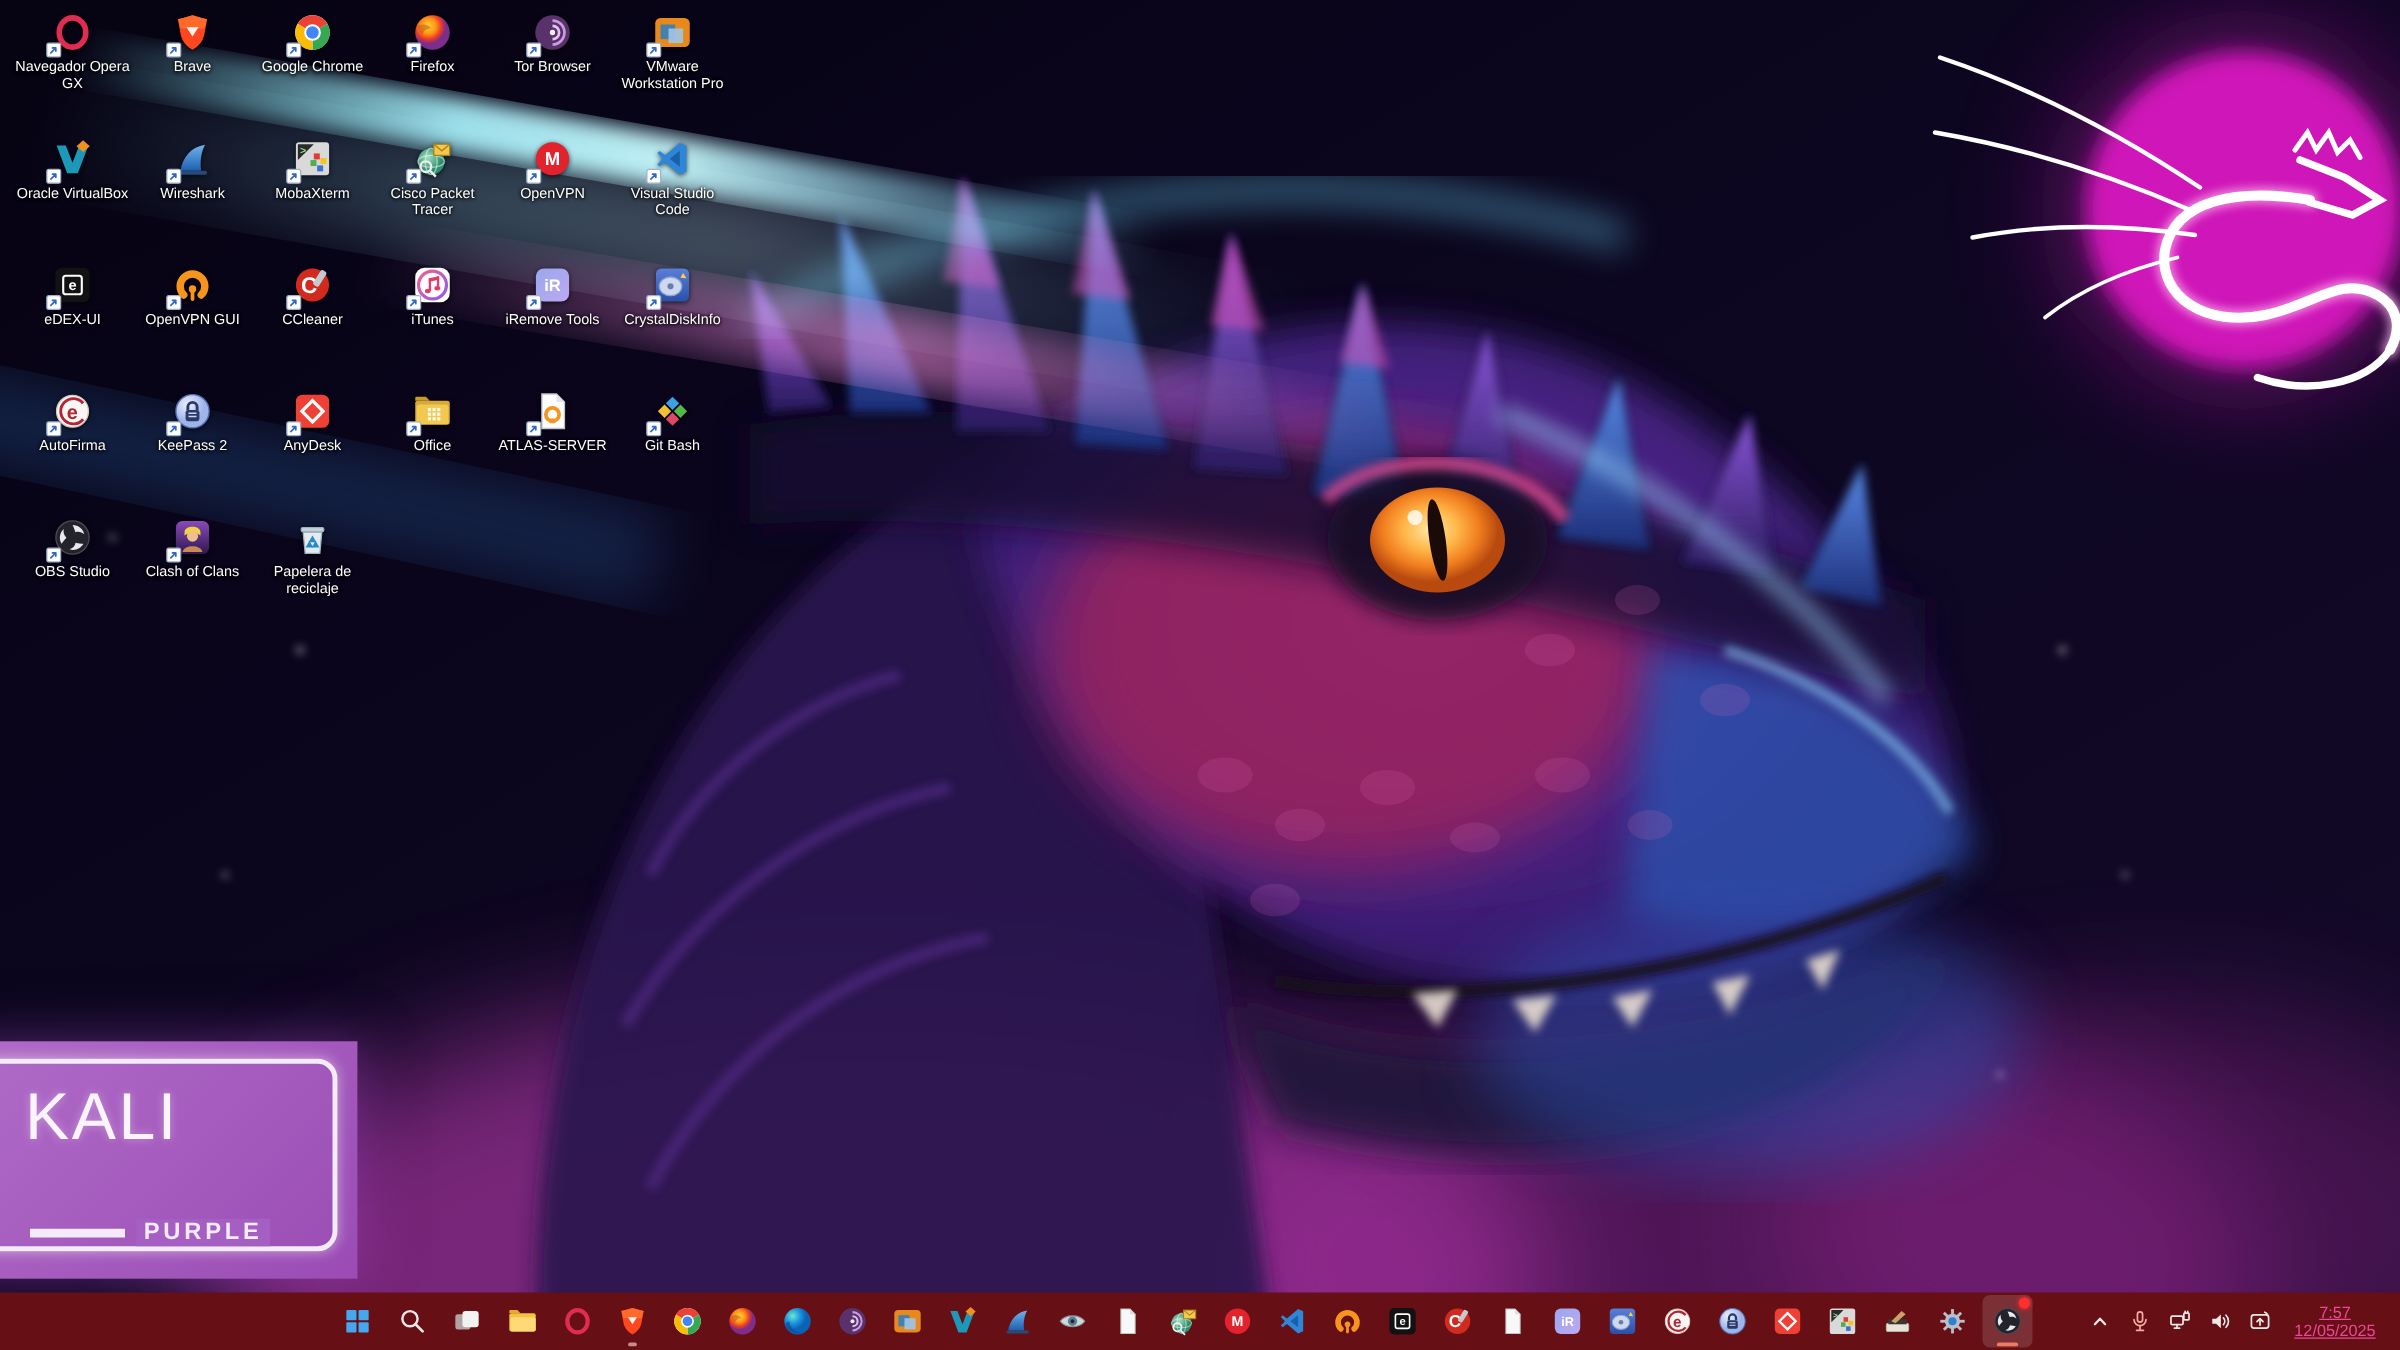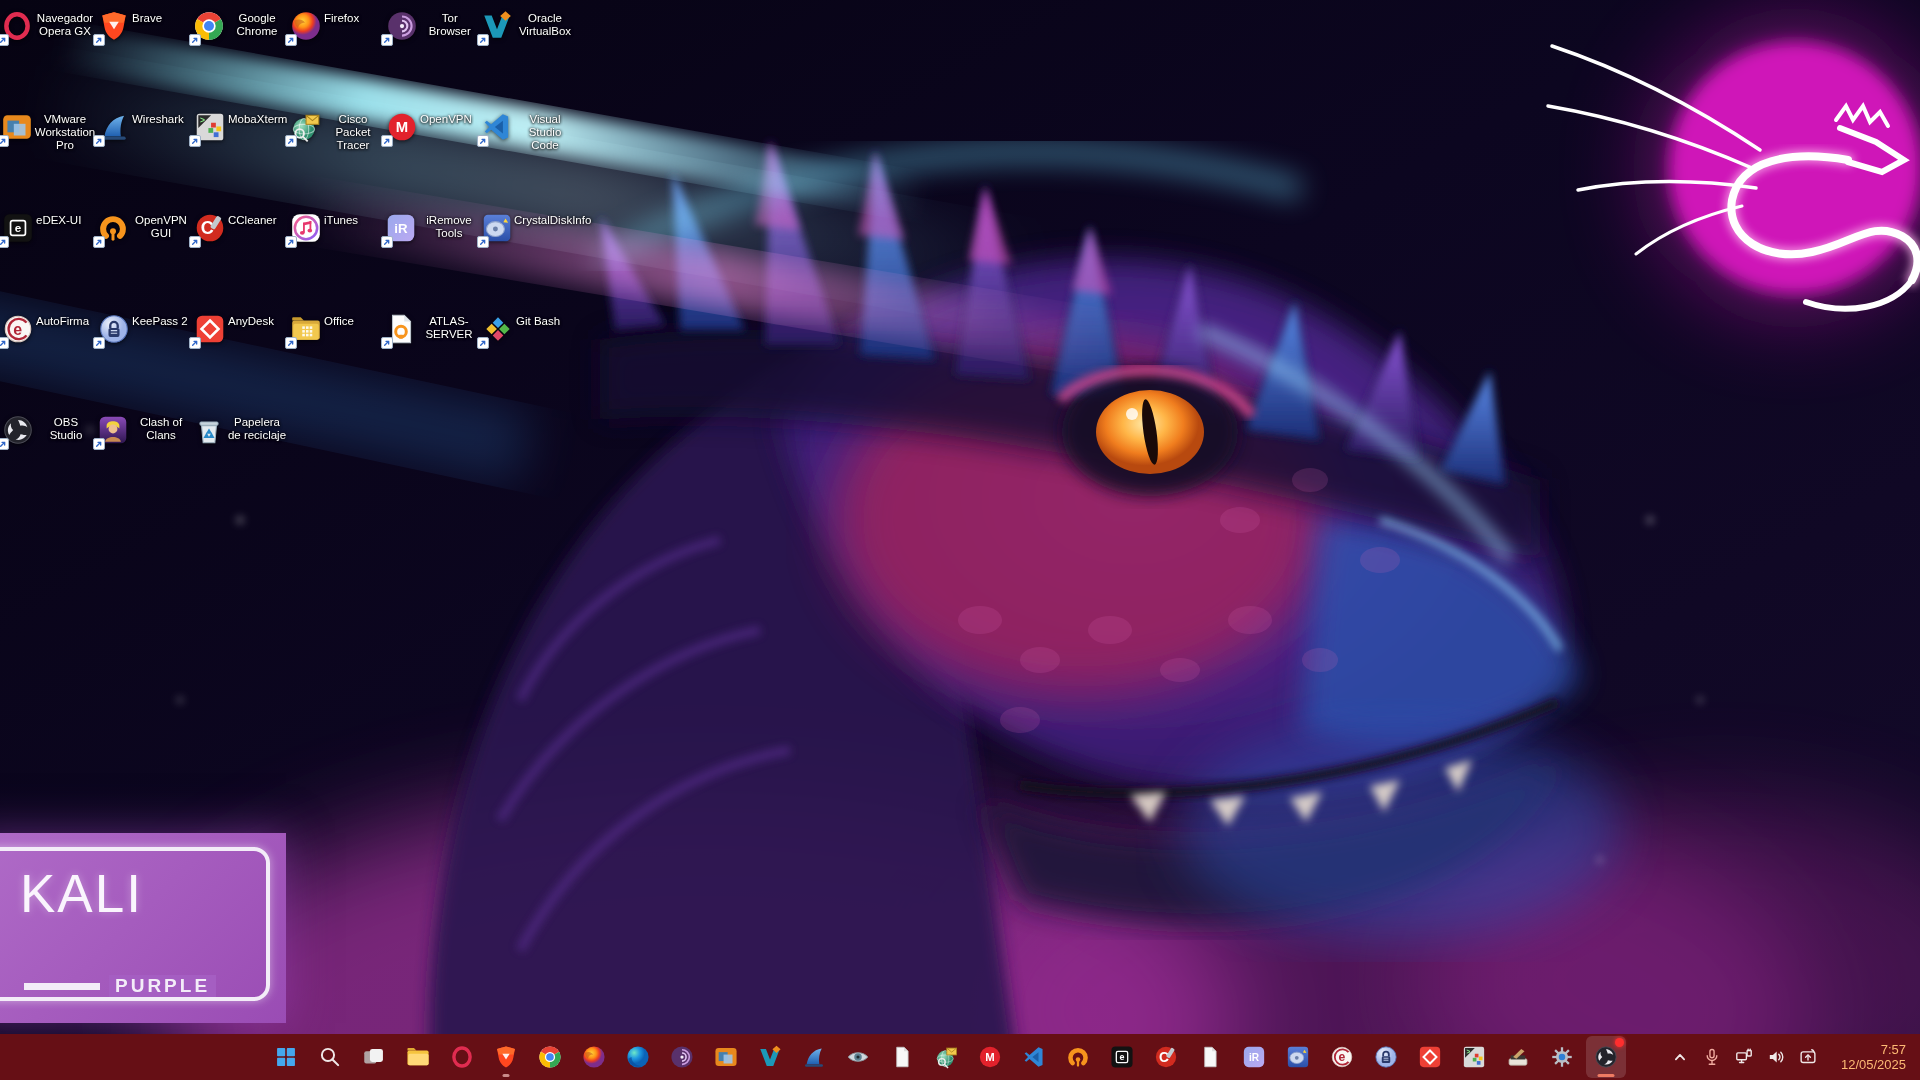--- a/index.html
+++ b/index.html
@@ -16,21 +16,21 @@
     border:4px solid #f3ecf8;border-radius:16px;box-shadow:0 0 10px rgba(255,255,255,.45);}
   .kb-title{position:absolute;left:54px;top:30px;font-size:53px;font-weight:normal;
     color:#faf5fd;letter-spacing:2px;text-shadow:0 0 8px rgba(255,255,255,.35);}
   .kb-subrow{position:absolute;left:58px;bottom:26px;display:flex;align-items:center;gap:9px;}
   .kb-bar{display:inline-block;width:76px;height:7px;background:#f3ecf8;}
   .kb-sub{font-size:19px;font-weight:bold;letter-spacing:3px;color:#f3ecf8;
     background:#a55ec2;padding:0 6px;}
   
   .icons{position:absolute;left:0;top:0;display:grid;grid-template-columns:repeat(6,96px);
     grid-auto-rows:101px;}
-  .tile{width:96px;display:flex;padding-top:8px;cursor:default;}
+  .tile{width:96px;display:flex;flex-direction:column;align-items:center;padding-top:8px;cursor:default;margin-left:10px;}
   .tileicon{position:relative;width:36px;height:36px;display:flex;align-items:center;justify-content:center;}
   .tileicon > svg{width:34px;height:34px;filter:drop-shadow(0 1px 2px rgba(0,0,0,.7));}
   .sc{position:absolute;left:-3px;bottom:-2px;width:12px;height:12px;background:#fff;
     border-radius:2px;border:1px solid #9fb2c8;display:flex;align-items:center;justify-content:center;}
   .sc svg{width:10px;height:10px;}
   .tilelabel{margin-top:4px;max-width:94px;font-size:11.5px;line-height:13px;color:#fff;
     text-align:center;text-shadow:0 1px 3px #000,0 0 3px #000;}
   
   .taskbar{position:absolute;left:0;bottom:0;width:1920px;height:46px;background:#660f15;}
   .tbicons{position:absolute;left:266px;top:0;height:46px;display:flex;gap:4px;align-items:center;}
@@ -40,22 +40,22 @@
   .tbic svg{width:26px;height:26px;display:block;}
   .notif{position:absolute;right:2px;top:2px;width:9px;height:9px;border-radius:50%;
     background:#ff2e2e;box-shadow:0 0 4px #ff2e2e;}
   .ind{position:absolute;left:50%;transform:translateX(-50%);bottom:1px;width:7px;height:3px;
     border-radius:2px;background:#c98a8a;}
   .ind.indactive{width:17px;background:#ef7b63;}
   .tray{position:absolute;right:0;top:0;height:46px;display:flex;align-items:center;padding-right:8px;}
   .trbtn{position:relative;width:32px;height:40px;border:none;background:transparent;border-radius:5px;
     display:flex;align-items:center;justify-content:center;padding:0;cursor:pointer;}
   .trbtn svg{width:22px;height:22px;}
-  .clock{min-width:88px;text-align:right;color:#fdba74;font-size:13px;line-height:15px;
-    padding:0 6px;cursor:pointer;}
+  .clock{min-width:88px;text-align:center;color:#ec4899;font-size:13px;line-height:15px;
+    padding:0 6px;cursor:pointer;text-decoration:underline;}
 </style>
 </head>
 <body>
 
 <div class="stage">
 
   <div class="wall">
     <svg width="1920" height="1080" viewBox="0 0 1920 1080">
       <defs>
         <radialGradient id="headG" cx="45%" cy="45%">
@@ -292,45 +292,45 @@
             <svg viewBox="0 0 12 12">
               <path d="M3.2,8.8 L8,4 M4.8,4 H8 V7.2" stroke="#2f66c8" stroke-width="1.6" fill="none" stroke-linecap="round" stroke-linejoin="round"></path>
             </svg>
           </div>
         </div>
         <div class="tilelabel">Tor Browser</div>
       </div>
       <div class="tile">
         <div class="tileicon">
           <svg viewBox="0 0 32 32" xmlns="http://www.w3.org/2000/svg">
-            <path d="M4,6 L11,6 L16,19 L21,6 L28,6 L20,27 L12,27 Z" fill="#1c98b8"></path>
-            <polygon points="24,2 29,6.5 24,11 19,6.5" fill="#f0901e"></polygon>
-          </svg>
-          <div class="sc">
-            <svg viewBox="0 0 12 12">
-              <path d="M3.2,8.8 L8,4 M4.8,4 H8 V7.2" stroke="#2f66c8" stroke-width="1.6" fill="none" stroke-linecap="round" stroke-linejoin="round"></path>
-            </svg>
-          </div>
-        </div>
-        <div class="tilelabel">Oracle VirtualBox</div>
-      </div>
-      <div class="tile">
-        <div class="tileicon">
-          <svg viewBox="0 0 32 32" xmlns="http://www.w3.org/2000/svg">
             <rect x="3" y="5" width="26" height="22" rx="4" fill="#e8891d"></rect>
             <rect x="7" y="10" width="11" height="11" fill="#3d7fb5" opacity=".95"></rect>
             <rect x="13" y="13" width="11" height="11" fill="#9ec5e8" opacity=".9"></rect>
           </svg>
           <div class="sc">
             <svg viewBox="0 0 12 12">
               <path d="M3.2,8.8 L8,4 M4.8,4 H8 V7.2" stroke="#2f66c8" stroke-width="1.6" fill="none" stroke-linecap="round" stroke-linejoin="round"></path>
             </svg>
           </div>
         </div>
         <div class="tilelabel">VMware Workstation Pro</div>
+      </div>
+      <div class="tile">
+        <div class="tileicon">
+          <svg viewBox="0 0 32 32" xmlns="http://www.w3.org/2000/svg">
+            <path d="M4,6 L11,6 L16,19 L21,6 L28,6 L20,27 L12,27 Z" fill="#1c98b8"></path>
+            <polygon points="24,2 29,6.5 24,11 19,6.5" fill="#f0901e"></polygon>
+          </svg>
+          <div class="sc">
+            <svg viewBox="0 0 12 12">
+              <path d="M3.2,8.8 L8,4 M4.8,4 H8 V7.2" stroke="#2f66c8" stroke-width="1.6" fill="none" stroke-linecap="round" stroke-linejoin="round"></path>
+            </svg>
+          </div>
+        </div>
+        <div class="tilelabel">Oracle VirtualBox</div>
       </div>
       <div class="tile">
         <div class="tileicon">
           <svg viewBox="0 0 32 32" xmlns="http://www.w3.org/2000/svg">
             <defs>
               <linearGradient id="wsg" x1="0" y1="0" x2="0" y2="1">
                 <stop offset="0%" stop-color="#6fb3ec"></stop>
                 <stop offset="100%" stop-color="#1f5fb0"></stop>
               </linearGradient>
             </defs>

